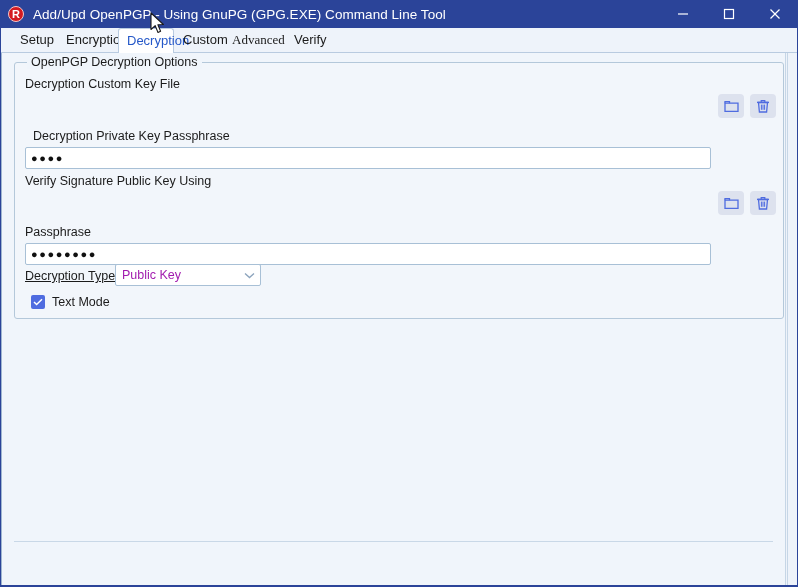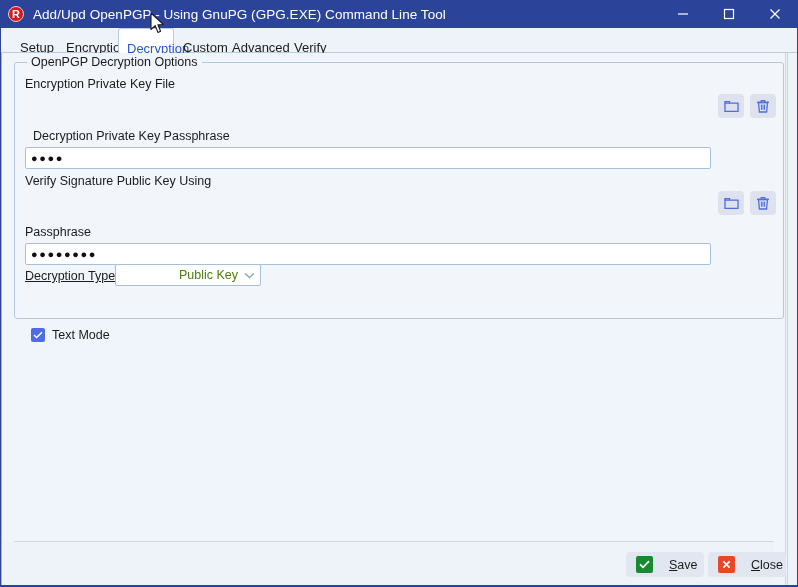--- a/index.html
+++ b/index.html
@@ -77,21 +77,21 @@
     border-bottom: 1px solid #b9cbe0;
     box-sizing: border-box;
   }
   .tab {
     position: absolute;
     top: 0;
     height: 25px;
     line-height: 24px;
     font-size: 13px;
     color: #1b1b1b;
-    padding: 8px 8px;
+    padding: 0 8px;
     box-sizing: border-box;
     white-space: nowrap;
   }
   .tab.active {
     background: #ffffff;
     color: #2558c8;
     border-left: 1px solid #b9cbe0;
     border-right: 1px solid #b9cbe0;
     border-top: 1px solid #b9cbe0;
     border-bottom: 1px solid #ffffff;
@@ -198,40 +198,38 @@
     background: #ffffff;
     border: 1px solid #a8c0d6;
     border-radius: 2px;
     box-sizing: border-box;
     display: flex;
     align-items: center;
     cursor: pointer;
   }
   .combo-value {
     font-size: 12.5px;
-    color: #4d7c0f;
+    color: #a21caf;
     padding-left: 6px;
     flex: 1;
     white-space: nowrap;
-    text-align: right;
   }
   .combo-arrow {
     width: 22px;
     display: flex;
     align-items: center;
     justify-content: center;
   }
 
   
   .checkrow {
     position: absolute;
     display: flex;
     align-items: flex-start;
     cursor: pointer;
-    margin-top: 33px;
   }
   .checkbox {
     width: 14px;
     height: 14px;
     background: #4f6ce0;
     border-radius: 2px;
     display: flex;
     align-items: center;
     justify-content: center;
     flex: none;
@@ -335,31 +333,31 @@
           </svg>
       </div>
     </div>
   </div>
 
   <div class="tabstrip">
     <div class="tab" style="left:12px;width:46px;">Setup</div>
     <div class="tab" style="left:58px;width:62px;">Encryption</div>
     <div class="tab active" style="left:118px;width:56px;">Decryption</div>
     <div class="tab" style="left:175px;width:49px;">Custom</div>
-    <div class="tab" style="left:224px;width:62px;">Advanced</div>
+    <div class="tab" style="left:224px;width:62px;font-family:Liberation Serif, serif;">Advanced</div>
     <div class="tab" style="left:286px;width:54px;">Verify</div>
   </div>
 
   <div class="page">
     <div class="page-inner">
 
       <div class="groupbox">
         <div class="groupbox-title">OpenPGP Decryption Options</div>
 
-        <div class="field-label" style="left:10px;top:14px;">Encryption Private Key File</div>
+        <div class="field-label" style="left:10px;top:14px;">Decryption Custom Key File</div>
         <button class="iconbtn" style="left:703px;top:31px;">
           <span>
             <svg width="15" height="13" viewBox="0 0 15 13">
               <path d="M1 3.2 L1 11.3 L14 11.3 L14 3.2 Z" fill="none" stroke="#4f6ce0" stroke-width="1.3"></path>
               <path d="M1 3.2 L1 1.7 L5.5 1.7 L5.5 3.2" fill="none" stroke="#4f6ce0" stroke-width="1.3"></path>
             </svg>
           </span>
         </button>
         <button class="iconbtn" style="left:735px;top:31px;">
           <span>
@@ -416,39 +414,20 @@
           <span class="checkbox">
             <svg width="10" height="8" viewBox="0 0 10 8">
                 <path d="M1 4 L3.6 6.5 L9 1.2" fill="none" stroke="#ffffff" stroke-width="1.5"></path>
               </svg>
           </span>
           <span class="checklabel">Text Mode</span>
         </div>
       </div>
 
       <div class="footer-sep"></div>
-      <div class="footer">
-        <button class="actionbtn" style="left:623px;width:78px;">
-          <span class="btn-badge ok">
-            <svg width="11" height="9" viewBox="0 0 11 9">
-                <path d="M1 4.4 L4 7.4 L10 1.2" fill="none" stroke="#ffffff" stroke-width="1.7"></path>
-              </svg>
-          </span>
-          <span class="btn-text"><u>S</u><span>ave</span></span>
-        </button>
-        <button class="actionbtn" style="left:705px;width:78px;">
-          <span class="btn-badge bad">
-            <svg width="9" height="9" viewBox="0 0 9 9">
-                <line x1="1.4" y1="1.4" x2="7.6" y2="7.6" stroke="#ffffff" stroke-width="1.6"></line>
-                <line x1="7.6" y1="1.4" x2="1.4" y2="7.6" stroke="#ffffff" stroke-width="1.6"></line>
-              </svg>
-          </span>
-          <span class="btn-text"><u>C</u><span>lose</span></span>
-        </button>
-      </div>
 
     </div>
     <div class="right-gutter"></div>
   </div>
 
   <div class="frame-left"></div>
   <div class="frame-right"></div>
   <div class="frame-bottom"></div>
 
   <div class="cursor">

